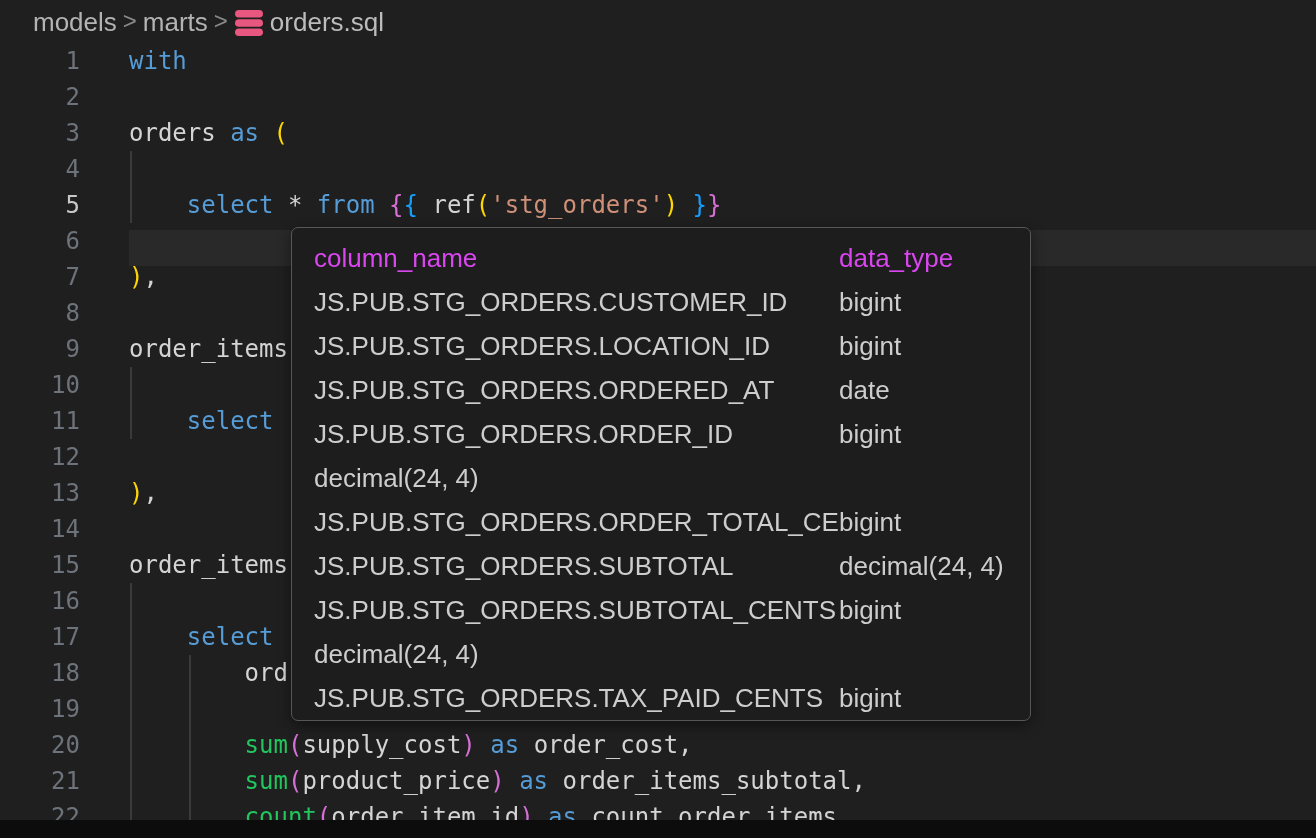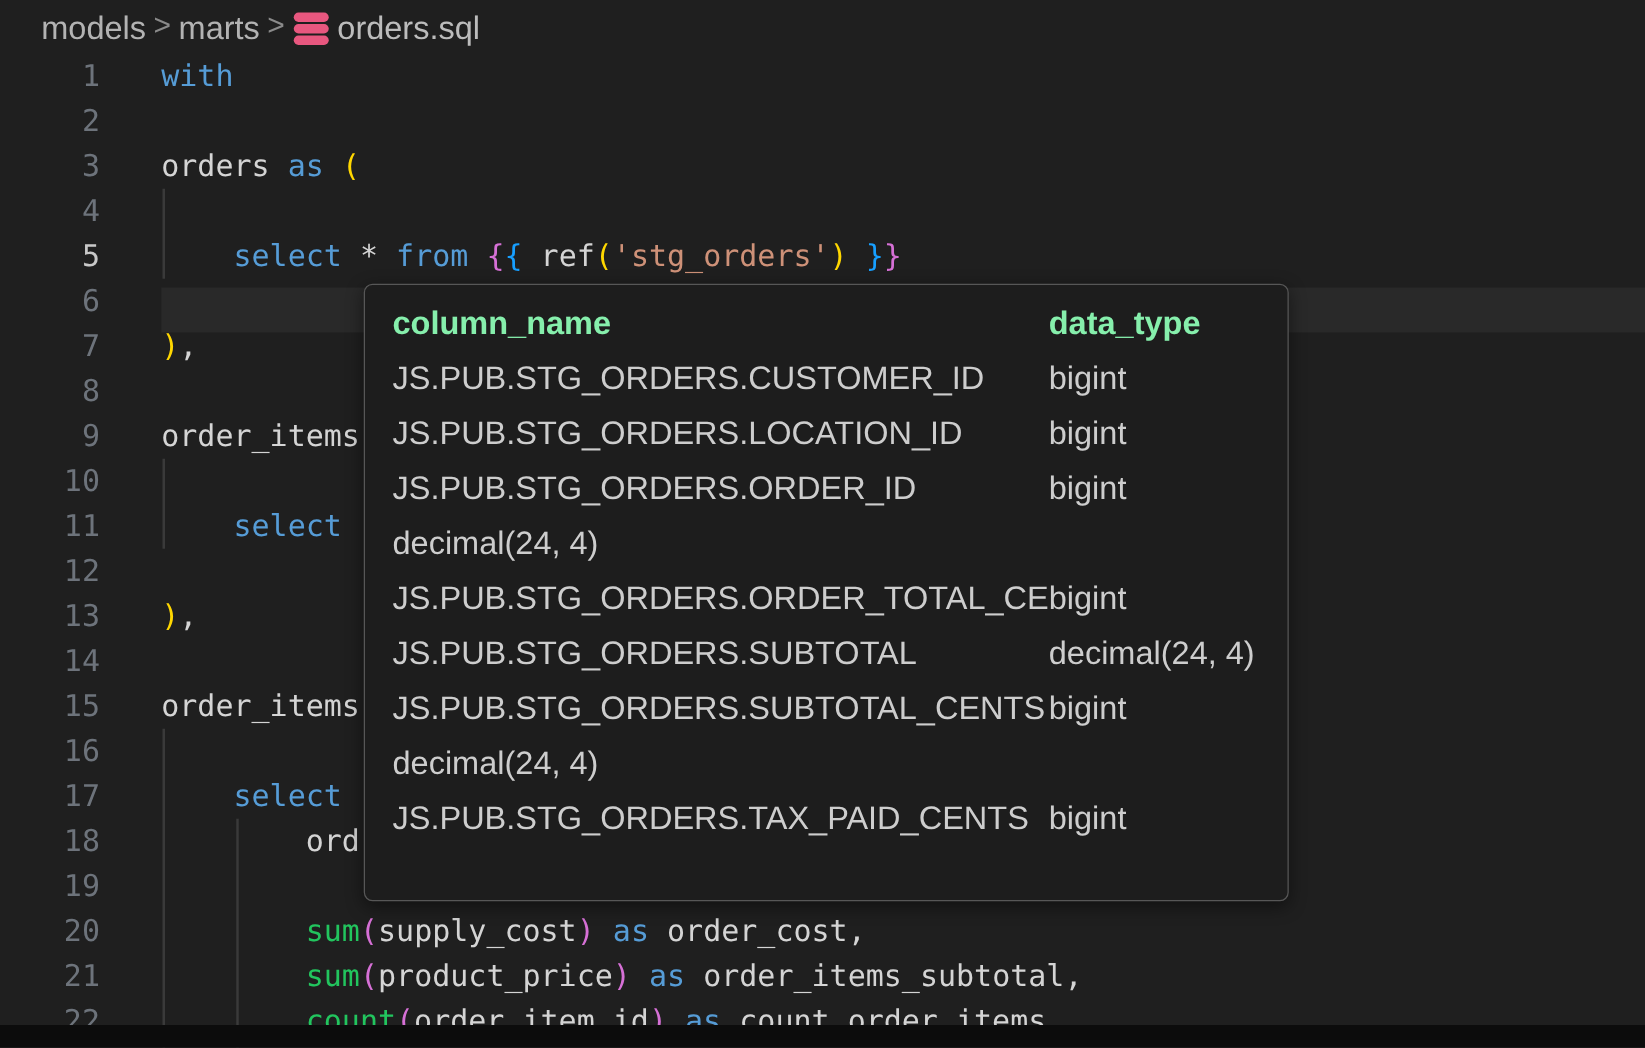--- a/index.html
+++ b/index.html
@@ -47,21 +47,21 @@
   .popup{
     position:absolute;left:291px;top:227px;width:740px;height:494px;
     background:#1d1d1d;border:1px solid #575757;border-radius:7px;
     box-shadow:0 4px 14px rgba(0,0,0,.45);
     box-sizing:border-box;
     padding:8px 0 0 22px;
     font-size:26px;color:#cdcdcd;overflow:hidden;
   }
   .popup-row{display:flex;height:44px;line-height:44px;white-space:nowrap;}
   .popup-col-name{width:525px;flex:none;overflow:hidden;}
-  .popup-row.header{font-weight:bold;color:#86efac;}
+  .popup-row.header{font-weight:normal;color:#d946ef;}
   
   .bottom-strip{
     position:absolute;left:0;top:820px;width:1316px;height:18px;
     background:#0c0c0c;
   }
 </style>
 </head>
 <body>
 
 <div class="breadcrumb">
@@ -121,20 +121,24 @@
   <div id="popup-rows">
       <div class="popup-row">
         <span class="popup-col-name">JS.PUB.STG_ORDERS.CUSTOMER_ID</span>
         <span class="popup-col-type">bigint</span>
       </div>
       <div class="popup-row">
         <span class="popup-col-name">JS.PUB.STG_ORDERS.LOCATION_ID</span>
         <span class="popup-col-type">bigint</span>
       </div>
       <div class="popup-row">
+        <span class="popup-col-name">JS.PUB.STG_ORDERS.ORDERED_AT</span>
+        <span class="popup-col-type">date</span>
+      </div>
+      <div class="popup-row">
         <span class="popup-col-name">JS.PUB.STG_ORDERS.ORDER_ID</span>
         <span class="popup-col-type">bigint</span>
       </div>
       <div class="popup-row">
         <span class="popup-col-type">decimal(24, 4)</span>
       </div>
       <div class="popup-row">
         <span class="popup-col-name">JS.PUB.STG_ORDERS.ORDER_TOTAL_CENTS</span>
         <span class="popup-col-type">bigint</span>
       </div>

